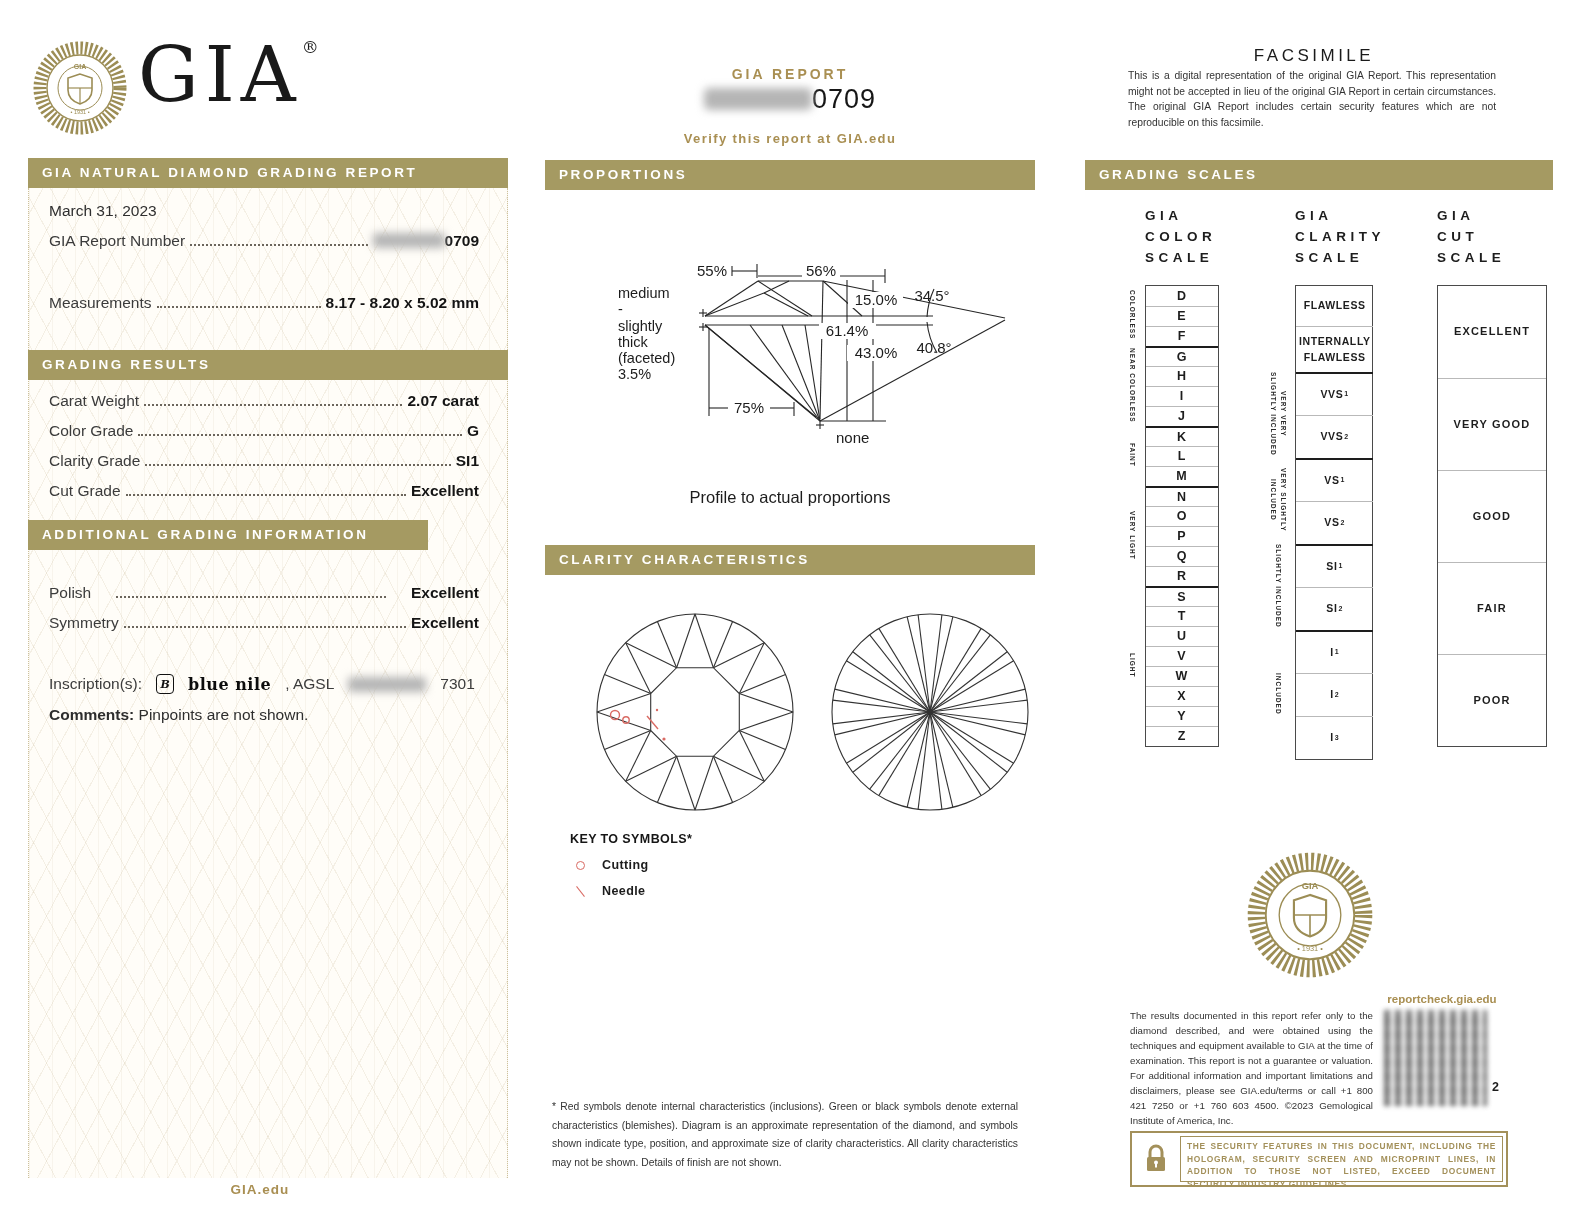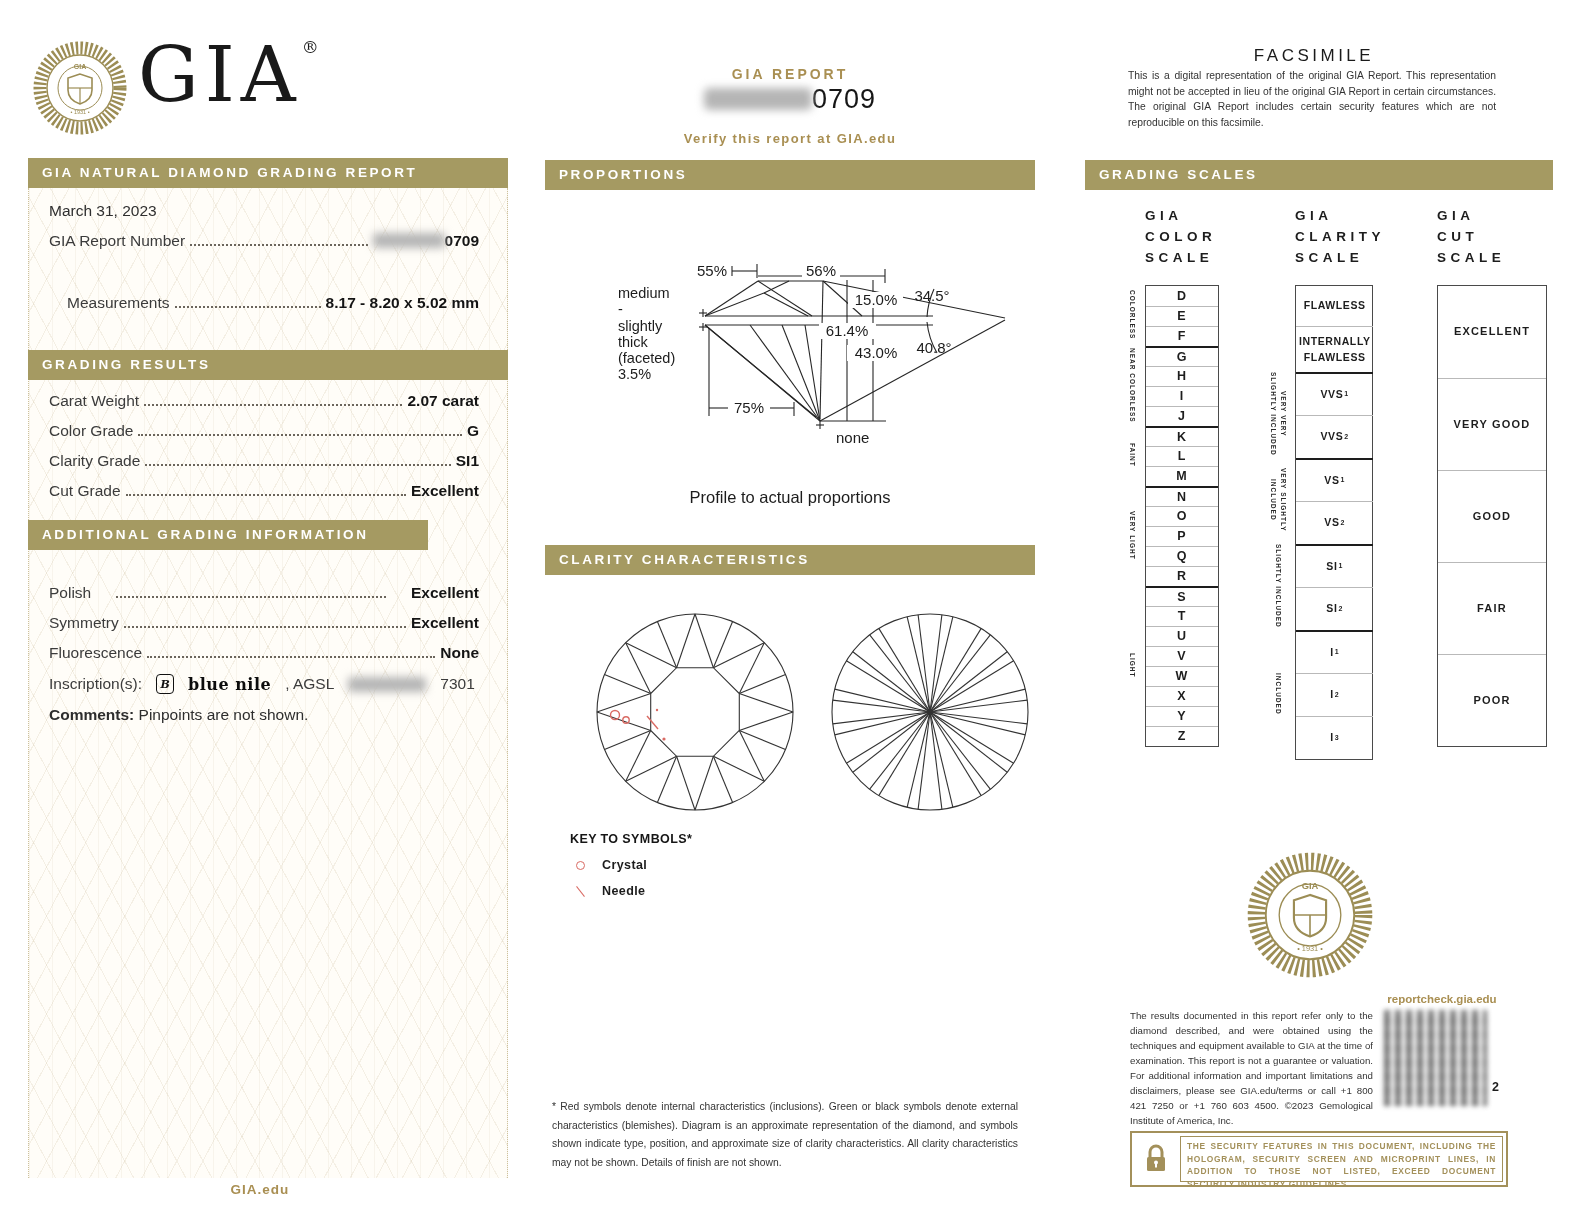--- a/index.html
+++ b/index.html
@@ -83,21 +83,21 @@
   </div>
 
   <div class="panel">
     <div class="abs" style="left:20px;top:14px;font-size:15.5px;color:#2f2f2f;">March 31, 2023</div>
 
     <div class="lrow" style="top:42px;">
       <span class="lab">GIA Report Number</span>
       <span class="dots"></span>
       <span class="val"><span class="redact" style="width:72px;height:15px;"></span><span>0709</span></span>
     </div>
-    <div class="lrow" style="top:104px;margin-left:18px;">
+    <div class="lrow" style="top:104px;">
       <span class="lab">Measurements</span>
       <span class="dots"></span>
       <span class="val">8.17 - 8.20 x 5.02 mm</span>
     </div>
 
     <div class="bar" style="left:-1px;top:162px;width:480px;">
       <span>GRADING RESULTS</span>
     </div>
     <div class="lrow" style="top:202px;">
       <span class="lab">Carat Weight</span>
@@ -125,25 +125,20 @@
     </div>
     <div class="lrow" style="top:394px;gap:20px;">
       <span class="lab">Polish</span>
         <span class="dots"></span>
       <span class="val">Excellent</span>
     </div>
     <div class="lrow" style="top:424px;">
       <span class="lab">Symmetry</span>
         <span class="dots"></span>
       <span class="val">Excellent</span>
-    </div>
-    <div class="lrow" style="top:454px;">
-      <span class="lab">Fluorescence</span>
-        <span class="dots"></span>
-      <span class="val">None</span>
     </div>
 
     <div class="abs" style="left:20px;top:486px;font-size:15.5px;color:#3b3b3b;display:flex;align-items:center;gap:14px;">
       <span>Inscription(s):</span>
       <span style="display:inline-flex;align-items:center;justify-content:center;width:16px;height:18px;border:1.6px solid #111;border-radius:4px;font-family:'DejaVu Serif',serif;font-style:italic;font-weight:700;font-size:11px;color:#111;">B</span>
       <span style="font-family:'DejaVu Serif',serif;font-weight:700;font-size:16px;color:#0c0c0c;letter-spacing:.5px;">blue nile</span>
       <span>, AGSL</span>
       <span class="redact" style="width:78px;height:15px;"></span>
       <span>7301</span>
     </div>
@@ -321,21 +316,21 @@
           <line x1="0" y1="0" x2="95.3" y2="-22.9"></line>
       </g>
     </svg>
   </div>
 
   <div class="abs" style="left:570px;top:832px;font-size:12.5px;font-weight:700;color:#161616;letter-spacing:.4px;">KEY TO SYMBOLS*</div>
   <div class="keyrow" style="left:572px;top:858px;">
     <span class="sym">
         <span class="crystal-dot"></span>
       </span>
-    <span class="kname">Crystal</span>
+    <span class="kname">Cutting</span>
   </div>
   <div class="keyrow" style="left:572px;top:884px;">
     <span class="sym">
         <span class="needle-line"></span>
       </span>
     <span class="kname">Needle</span>
   </div>
 
   <div class="abs smalltxt" style="left:552px;top:1098px;width:466px;line-height:1.8;">* Red symbols denote internal characteristics (inclusions). Green or black symbols denote external characteristics (blemishes). Diagram is an approximate representation of the diamond, and symbols shown indicate type, position, and approximate size of clarity characteristics. All clarity characteristics may not be shown. Details of finish are not shown.</div>
 

